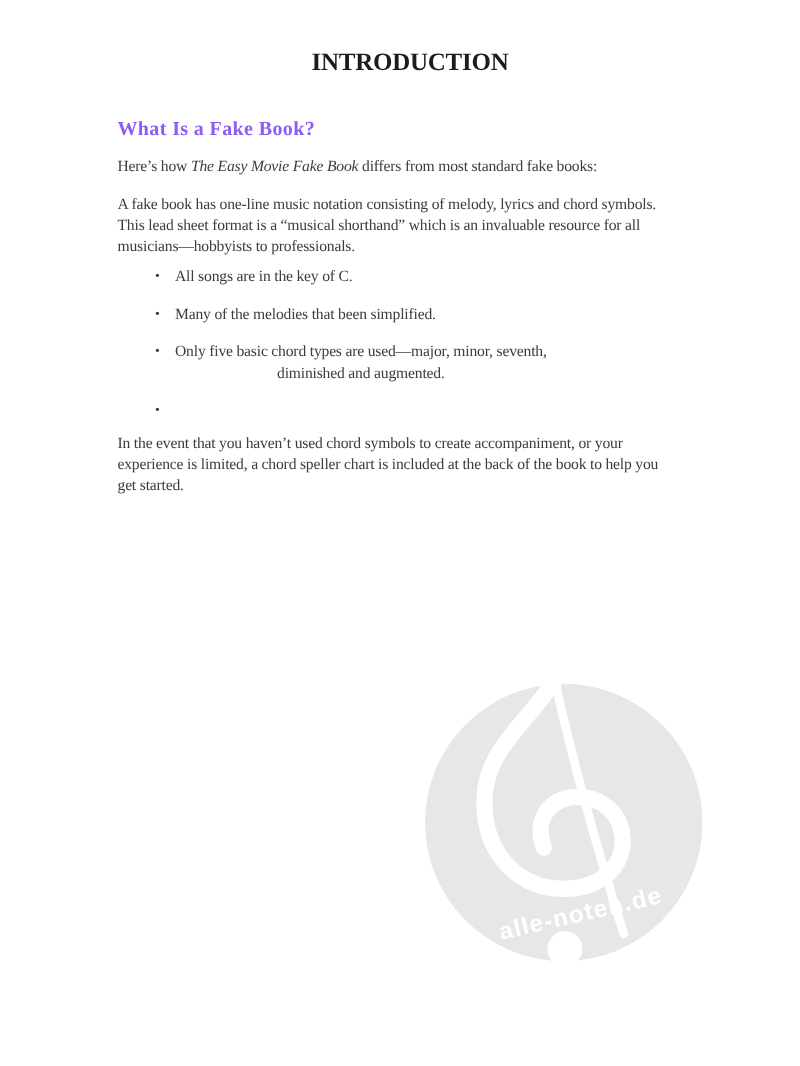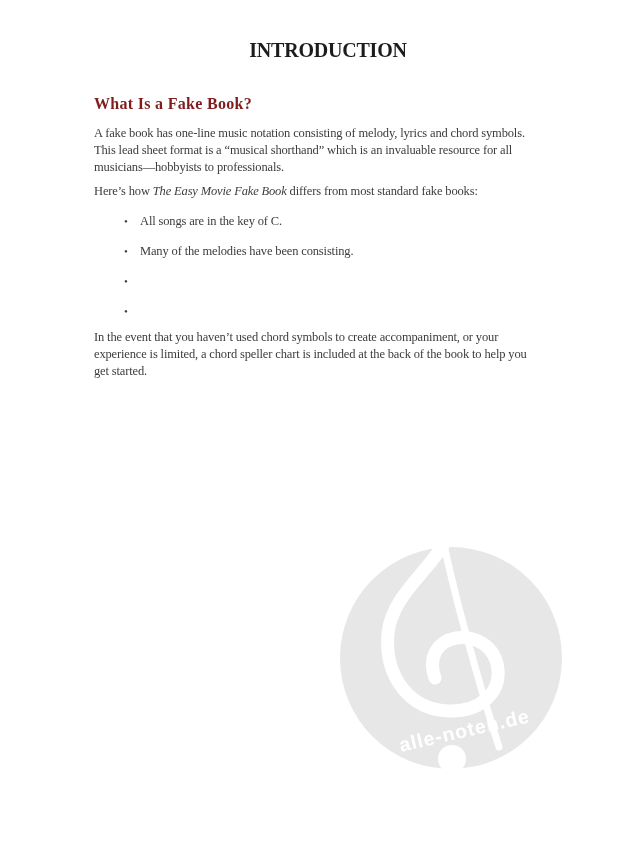--- a/index.html
+++ b/index.html
@@ -37,21 +37,21 @@
     font-size: 12.5px;
     line-height: 17px;
     letter-spacing: -0.15px;
   }
   .heading {
     margin: 0 0 12px 0;
     font-size: 16px;
     line-height: 18px;
     font-weight: bold;
     letter-spacing: 0.3px;
-    color: #7f1d1d;
+    color: #8b5cf6;
   }
   .body {
     margin: 0 0 7px 0;
     white-space: pre;
   }
   .body.after-heresehow { margin-bottom: 13px; }
   .body.after-bullets   { margin-bottom: 22px; }
   .italic { font-style: italic; }
   ul.bullets {
     list-style: none;
@@ -89,37 +89,39 @@
 <body>
 
 <div class="page">
 
   <h1 class="title">INTRODUCTION</h1>
 
   <div class="content">
 
     <h2 class="heading">What Is a Fake Book?</h2>
 
+    <p class="body after-heresehow"><span>Here’s how </span><span class="italic">The Easy Movie Fake Book</span><span> differs from most standard fake books:</span></p>
+
     <p class="body">A fake book has one-line music notation consisting of melody, lyrics and chord symbols.
 This lead sheet format is a “musical shorthand” which is an invaluable resource for all
 musicians—hobbyists to professionals.</p>
-
-    <p class="body after-heresehow"><span>Here’s how </span><span class="italic">The Easy Movie Fake Book</span><span> differs from most standard fake books:</span></p>
 
     <ul class="bullets">
       <li>
         <span class="marker">•</span>
         <span class="bullet-text">All songs are in the key of C.</span>
       </li>
       <li>
         <span class="marker">•</span>
-        <span class="bullet-text">Many of the melodies have been consisting.</span>
+        <span class="bullet-text">Many of the melodies that been simplified.</span>
       </li>
       <li>
         <span class="marker">•</span>
+        <span class="bullet-text">Only five basic chord types are used—major, minor, seventh,
+diminished and augmented.</span>
       </li>
       <li>
         <span class="marker">•</span>
       </li>
     </ul>
 
     <p class="body after-bullets">In the event that you haven’t used chord symbols to create accompaniment, or your
 experience is limited, a chord speller chart is included at the back of the book to help you
 get started.</p>
 

